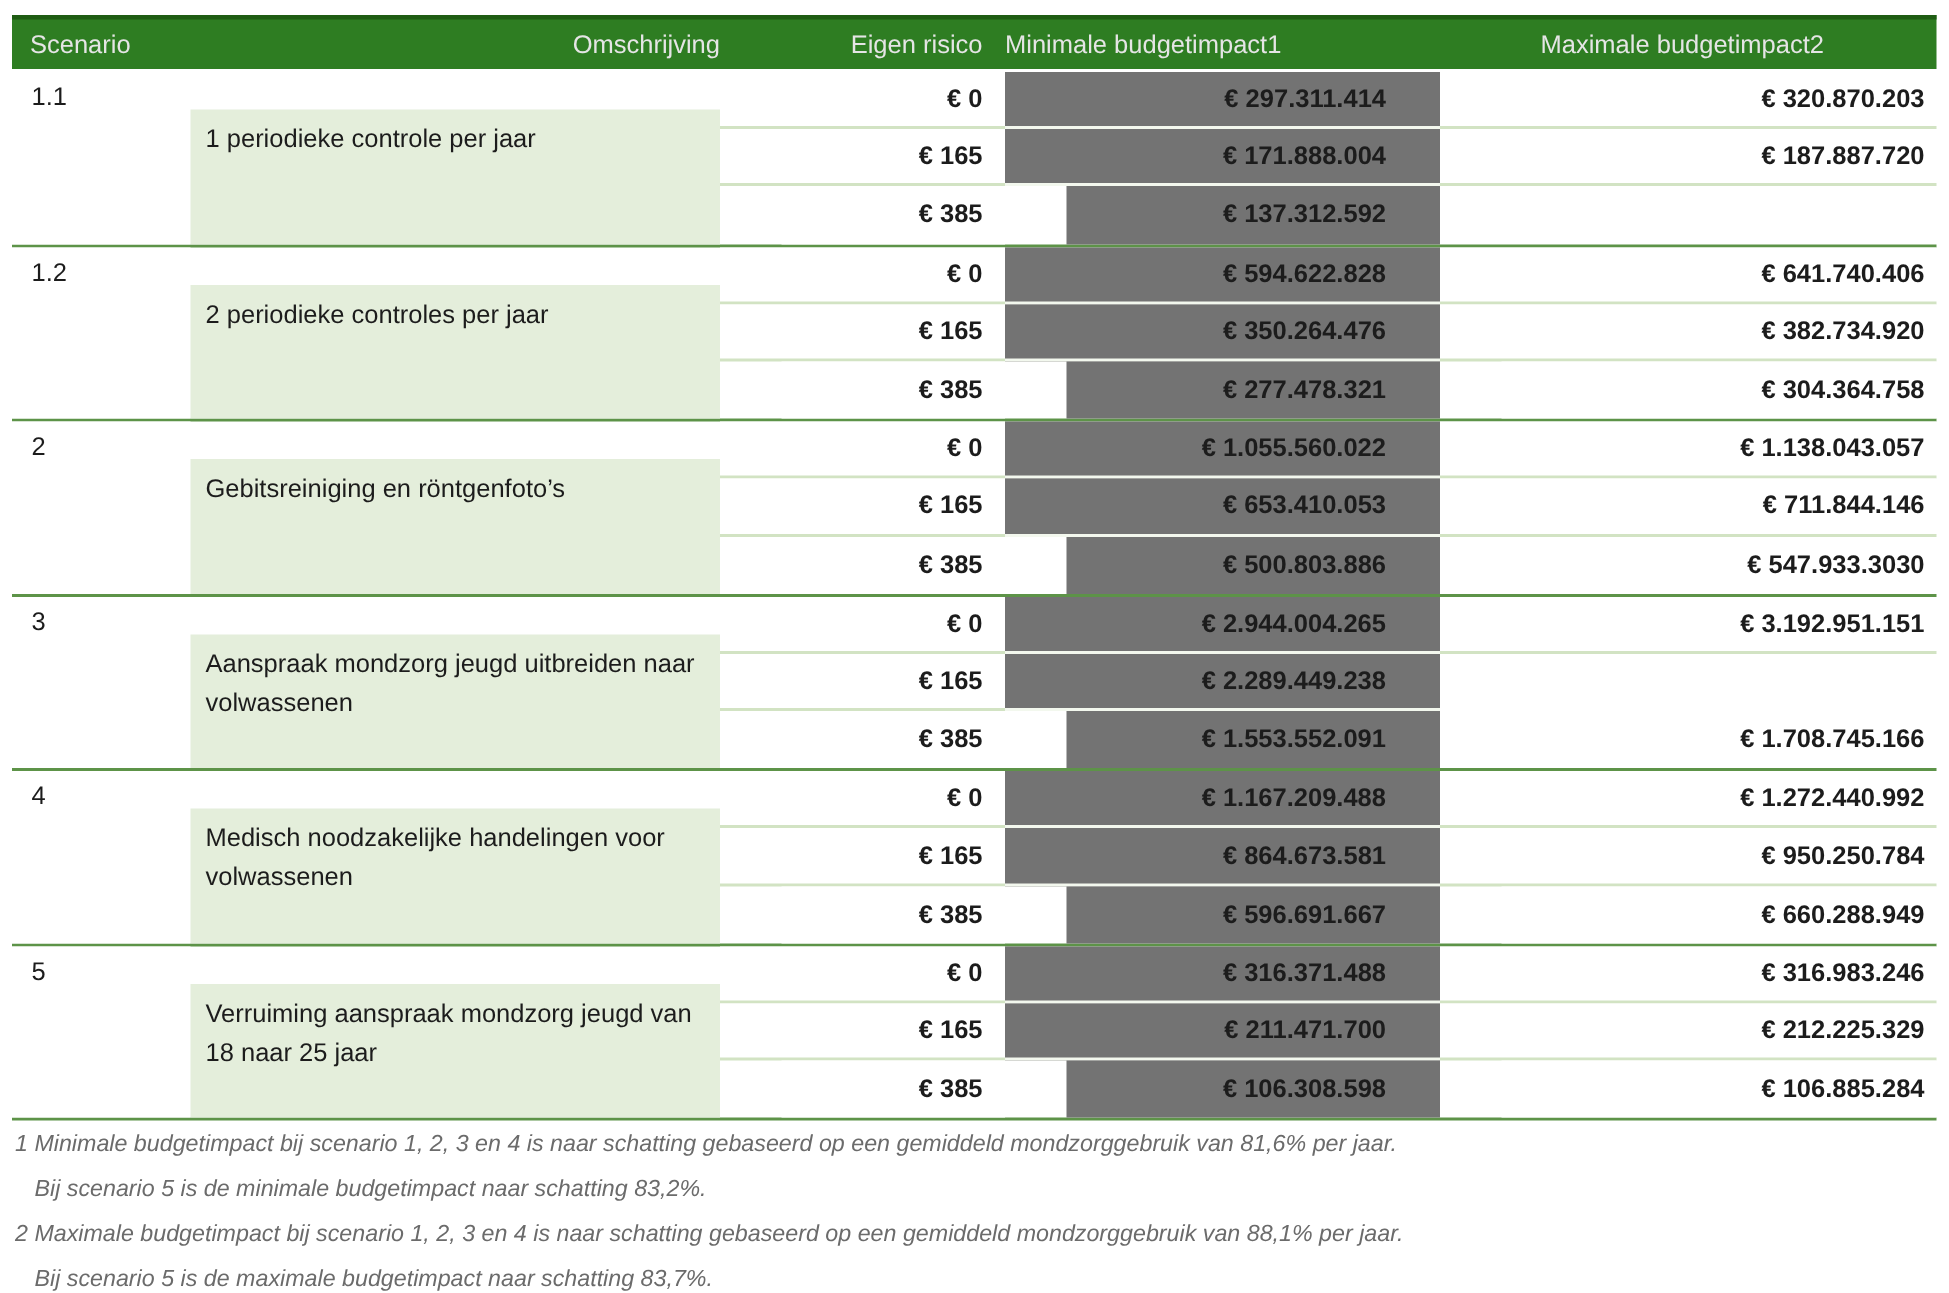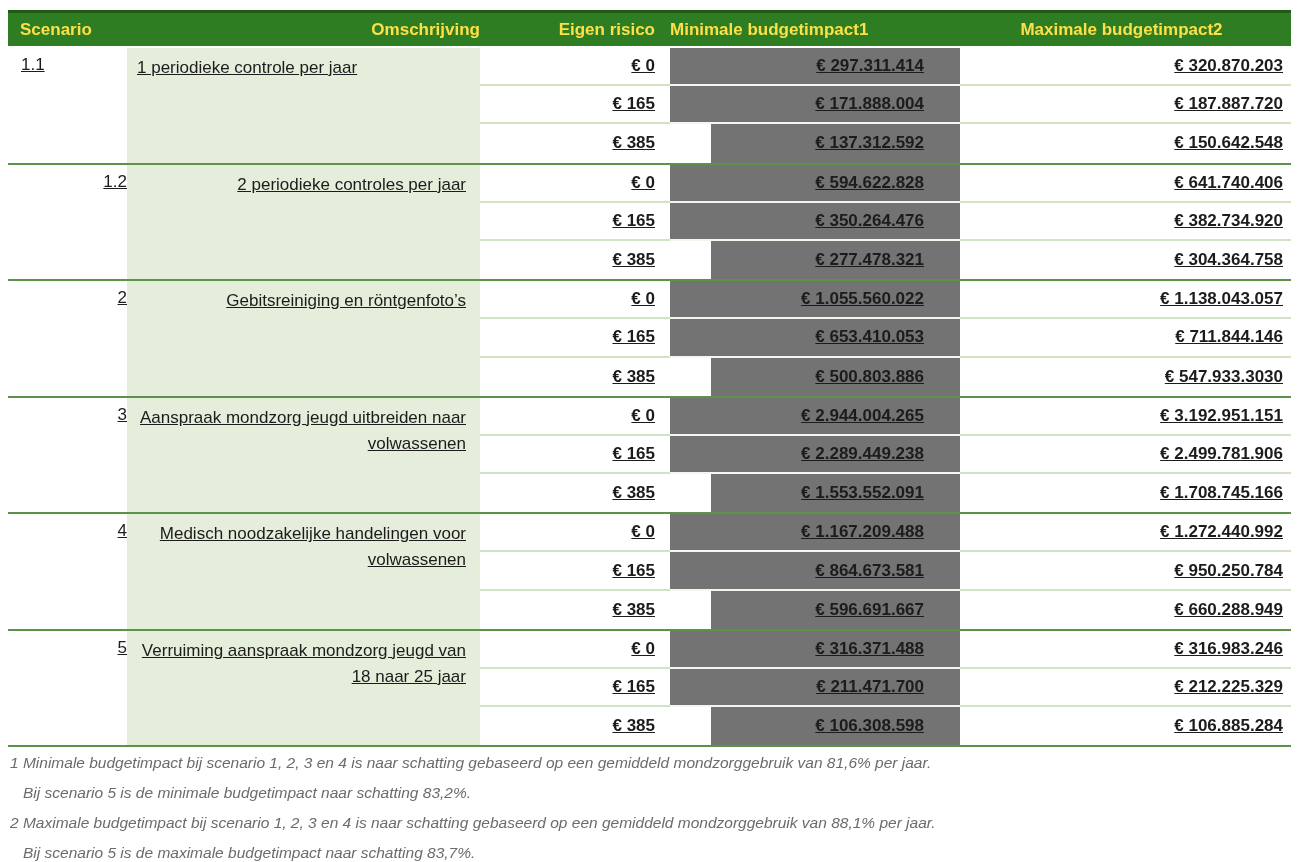--- a/index.html
+++ b/index.html
@@ -19,51 +19,51 @@
   
   .thead {
     display: grid;
     grid-template-columns: 119px 353px 190px 290px 331px;
     background: #2e7d22;
     border-top: 3px solid #1f5c13;
     height: 36px;
     align-items: center;
   }
   .th {
-    color: #fde047;
-    font-weight: bold;
+    color: #e5e5e5;
+    font-weight: normal;
     font-size: 17px;
     white-space: nowrap;
   }
   .th.left  { text-align: left;  padding-left: 12px; }
   .th.c-desc{ text-align: right;  padding-left: 10px; }
   .th.c-er  { text-align: right; padding-right: 15px; }
   .th.c-min { padding-right: 22px; }
   .th.c-max { text-align: center; padding-right: 8px;  }
   
   .tbody { margin-top: 2px; }
   .block {
     display: grid;
     grid-template-columns: 119px 353px 190px 290px 331px;
     grid-template-rows: repeat(3, 38.2px);
-    text-decoration: underline;
   }
-  .block + .block { border-top: 2px solid #5d9348; text-align: right; }
+  .block + .block { border-top: 2px solid #5d9348; }
   .tbody { border-bottom: 2px solid #5d9348; }
   .cell { font-size: 17px; }
   .scen {
     grid-column: 1; grid-row: 1 / 4;
     padding: 7px 0 0 13px;
     background: #ffffff;
   }
   .desc {
     grid-column: 2; grid-row: 1 / 4;
     padding: 7px 14px 0 10px;
     background: #e4eedb;
     line-height: 26px;
+    margin-top: 25px;
   }
   .val {
     display: flex;
     align-items: center;
     justify-content: flex-end;
     font-weight: 600;
     white-space: nowrap;
   }
   .c3 { grid-column: 3; background: #ffffff; padding-right: 15px; }
   .c4 { grid-column: 4; background: #737373; padding-right: 36px; }
@@ -102,21 +102,20 @@
       <div class="cell scen">1.1</div>
       <div class="cell desc">1 periodieke controle per jaar</div>
       <div class="cell val c3 r1">€ 0</div>
       <div class="cell val c4 r1">€ 297.311.414</div>
       <div class="cell val c5 r1">€ 320.870.203</div>
       <div class="cell val c3 r2">€ 165</div>
       <div class="cell val c4 r2">€ 171.888.004</div>
       <div class="cell val c5 r2">€ 187.887.720</div>
       <div class="cell val c3 r3">€ 385</div>
       <div class="cell val c4 r3">€ 137.312.592</div>
-      <div class="cell val c5 r3">€ 150.642.548</div>
     </div>
 
     <div class="block">
       <div class="cell scen">1.2</div>
       <div class="cell desc">2 periodieke controles per jaar</div>
       <div class="cell val c3 r1">€ 0</div>
       <div class="cell val c4 r1">€ 594.622.828</div>
       <div class="cell val c5 r1">€ 641.740.406</div>
       <div class="cell val c3 r2">€ 165</div>
       <div class="cell val c4 r2">€ 350.264.476</div>
@@ -141,21 +140,20 @@
     </div>
 
     <div class="block">
       <div class="cell scen">3</div>
       <div class="cell desc">Aanspraak mondzorg jeugd uitbreiden naar volwassenen</div>
       <div class="cell val c3 r1">€ 0</div>
       <div class="cell val c4 r1">€ 2.944.004.265</div>
       <div class="cell val c5 r1">€ 3.192.951.151</div>
       <div class="cell val c3 r2">€ 165</div>
       <div class="cell val c4 r2">€ 2.289.449.238</div>
-      <div class="cell val c5 r2">€ 2.499.781.906</div>
       <div class="cell val c3 r3">€ 385</div>
       <div class="cell val c4 r3">€ 1.553.552.091</div>
       <div class="cell val c5 r3">€ 1.708.745.166</div>
     </div>
 
     <div class="block">
       <div class="cell scen">4</div>
       <div class="cell desc">Medisch noodzakelijke handelingen voor volwassenen</div>
       <div class="cell val c3 r1">€ 0</div>
       <div class="cell val c4 r1">€ 1.167.209.488</div>

